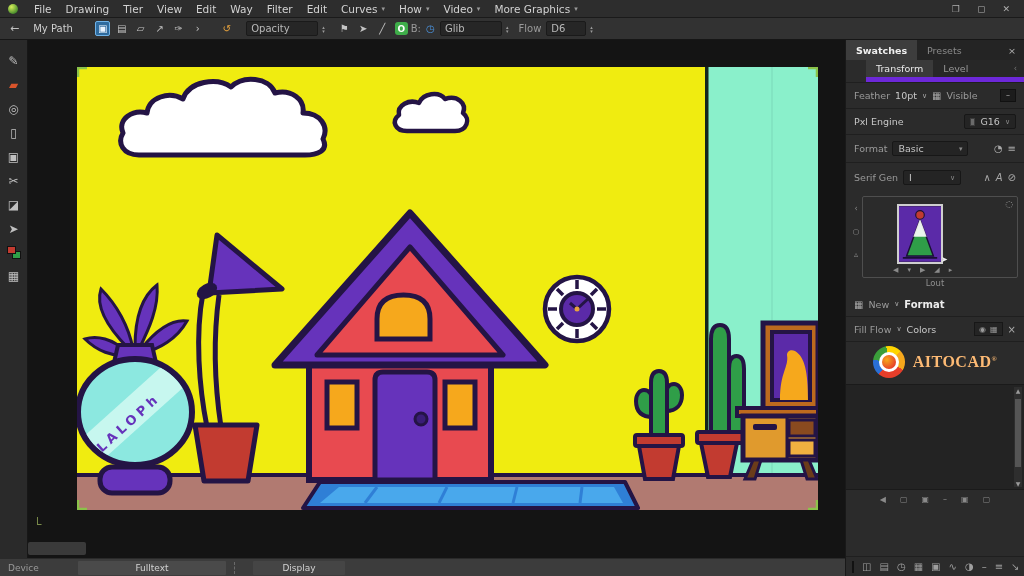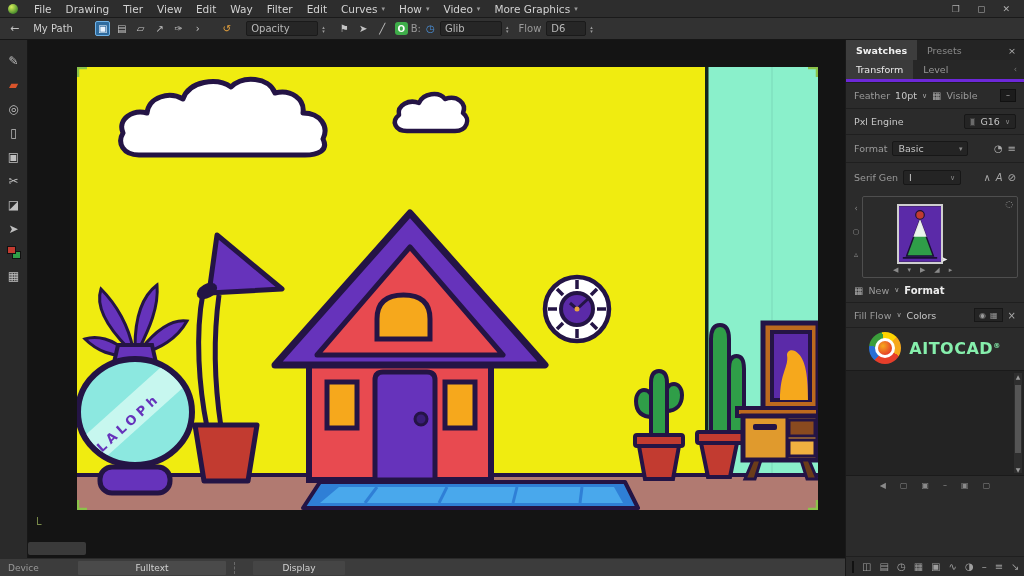--- a/index.html
+++ b/index.html
@@ -52,21 +52,21 @@
   #corner-mark { position:absolute; left:8px; top:476px; color:#7a8c4a; font-size:10px; }
   #hscroll-thumb { position:absolute; left:0px; top:502px; width:58px; height:13px; background:#3a3a3a; border-radius:2px; }
 
   
   #panel { position:absolute; left:845px; top:40px; width:179px; height:536px;
     background:#2b2b2b; border-left:1px solid #191919; display:flex; flex-direction:column; font-size:9.5px; }
   .p-tabs { height:20px; background:#242424; display:flex; align-items:stretch; }
   .p-tab { padding:0 10px; display:flex; align-items:center; color:#8a8a8a; }
   .p-tab.active { background:#3d3d3d; color:#f0f0f0; font-weight:bold; }
   .p-close { margin-left:auto; padding:0 8px; display:flex; align-items:center; color:#b0b0b0; }
-  .p-subtabs { height:22px; background:#272727; border-bottom:3px solid #6d28d9; display:flex; }
+  .p-subtabs { height:22px; background:#272727; border-bottom:5px solid #6d28d9; display:flex;margin-left:20px; }
   .p-subtab { padding:0 10px; display:flex; align-items:center; color:#979797; }
   .p-subtab.active { background:#3a3a3a; color:#eaeaea; }
   .p-subchev { margin-left:auto; padding:0 7px; display:flex; align-items:center; color:#7a7a7a; font-size:8px; }
 
   .p-row { display:flex; align-items:center; padding:0 8px; gap:5px; }
   .r-slider { height:30px; }
   .slider-track { position:relative; width:92px; height:2px; background:#6a6a6a; margin-left:6px; }
   .slider-tick { position:absolute; left:50%; top:3px; width:1px; height:5px; background:#7a7a7a; }
   .slider-handle { position:absolute; left:70px; top:-3px; width:8px; height:8px; border-radius:2px; background:#3b82f6; }
   .mini-bars { display:flex; align-items:flex-end; gap:1px; margin-left:auto; }
@@ -97,21 +97,21 @@
   .r-colors { height:26px; }
   .grp { display:flex; align-items:center; gap:4px; background:#242424; border:1px solid #171717;
     padding:0 4px; height:14px; margin-left:auto; color:#9a9a9a; font-size:8px; }
 
   .brand { height:40px; display:flex; align-items:center; justify-content:center; gap:8px; }
   .logo { width:32px; height:32px; border-radius:50%; position:relative;
     background:conic-gradient(from 220deg,#2a6fd4 0 16%,#3a9e3a 16% 36%,#ffd500 36% 52%,#f6a81c 52% 72%,#e63e2a 72% 100%); }
   .logo::before { content:""; position:absolute; inset:6px; border-radius:50%; background:#fff; }
   .logo::after { content:""; position:absolute; inset:9px; border-radius:50%;
     background:radial-gradient(circle at 35% 35%, #f6a81c, #e63e2a 75%); }
-  .brand-name { color:#86efac; font-weight:bold; font-size:16px; letter-spacing:0.5px; }
+  .brand-name { color:#fdba74; font-weight:bold; font-size:16px; letter-spacing:0.5px;font-family:Liberation Serif, serif; }
   .brand-name sup { font-size:7px; }
 
   .r-labels { height:14px; color:#8f8f8f; }
   .r-labels span:nth-child(2) { margin-left:38px; }
   .bigbox { height:106px; margin:2px 0 0 0; background:#232323; border-top:1px solid #1a1a1a;
     border-bottom:1px solid #1a1a1a; position:relative; }
   .vscroll { position:absolute; right:2px; top:2px; bottom:2px; width:8px; background:#2e2e2e; }
   .vscroll .vthumb { position:absolute; left:1px; right:1px; top:12px; height:68px; background:#555; }
   .vscroll .va { position:absolute; left:0; right:0; text-align:center; color:#9a9a9a; font-size:6px; }
   .vscroll .va.up{top:0} .vscroll .va.dn{bottom:0}
@@ -435,20 +435,21 @@
       <span class="thumb-cursor">➤</span>
       <span class="transport">
         <span>◀</span>
         <span>▾</span>
         <span>▶</span>
         <span>◢</span>
         <span>▸</span>
       </span>
     </div>
   </div>
+  <div class="preview-caption">Lout</div>
 
   <div class="p-row r-new">
     <span class="p-ico">▦</span>
     <span class="dim">New</span>
     <span class="p-ico" style="font-size:7px">∨</span>
     <b>Format</b>
   </div>
 
   <div class="p-row r-colors r-line" style="border-bottom:1px solid #1f1f1f">
     <span class="dim">Fill Flow</span>

